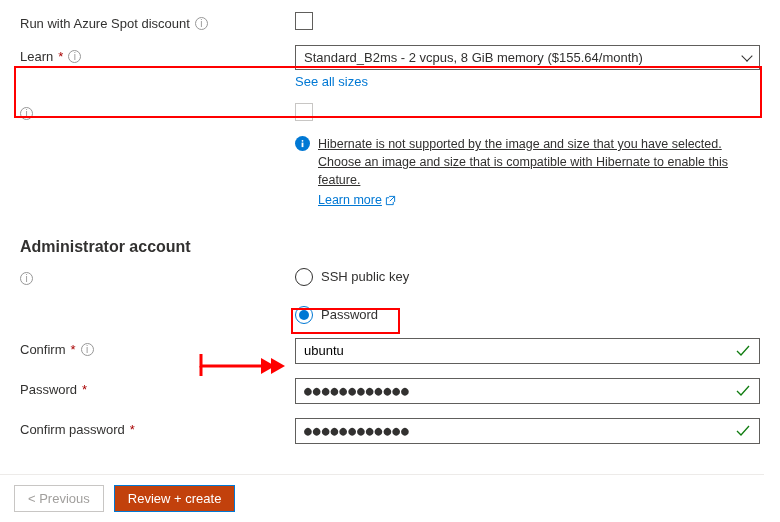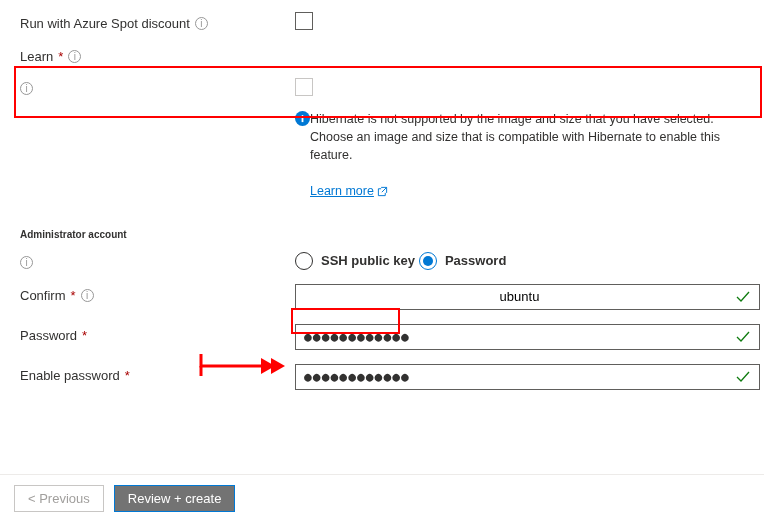--- a/index.html
+++ b/index.html
@@ -59,39 +59,41 @@
       width: 8px; height: 8px;
       border-right: 1px solid #323130;
       border-bottom: 1px solid #323130;
       transform: rotate(45deg);
       margin-bottom: 3px;
     }
     .link { color: #0078d4; text-decoration: none; font-size: 13px; }
     .small-link { color: #0078d4; text-decoration: underline; font-size: 12.5px; display:inline-flex; align-items:center; gap:3px;}
     .hibernate-note {
       display:flex;
+      gap:8px;
       font-size: 12.5px;
       line-height: 1.45;
       color: #323130;
+      text-decoration: underline;
     }
     .status-icon {
       width: 15px; height: 15px;
       background: #0078d4;
       border-radius: 50%;
       flex:0 0 15px;
       display:flex; align-items:center; justify-content:center;
       margin-top:1px;
     }
     .status-icon svg { display:block; }
     .section-title {
       font-weight: 600;
-      font-size: 10px;
+      font-size: 16px;
       margin: 28px 0 12px;
     }
-    .radio-group { display:flex; flex-direction:row; gap:4px;font-weight:bold; }
+    .radio-group { display:flex; flex-direction:column; gap:20px; }
     .radio-item { display:flex; align-items:center; gap:8px; }
     .radio-outer {
       width:18px; height:18px;
       border:1px solid #323130;
       border-radius:50%;
       display:flex; align-items:center; justify-content:center;
     }
     .radio-outer.selected { border-color:#0078d4; border-width:1px; }
     .radio-inner {
       width:10px; height:10px; background:#0078d4; border-radius:50%;
@@ -100,21 +102,20 @@
       border:1px solid #605e5c;
       display:flex;
       align-items:center;
       padding:4px 8px;
       justify-content:space-between;
     }
     .textfield input {
       border:none; outline:none;
       font: inherit;
       flex:1;
-      text-align:center;
     }
     .textfield .pw {
       font-family: monospace;
       letter-spacing: 1px;
     }
     .valid-tick svg { display:block; }
     .footer {
       position:absolute;
       left:0; right:16px; bottom:0;
       border-top:1px solid #edebe9;
@@ -123,21 +124,21 @@
       gap:10px;
     }
     .btn {
       font: inherit;
       padding: 5px 13px;
       border:1px solid #8a8886;
       background:#fff;
       cursor:pointer;
     }
     .btn-primary {
-      background:#737373;
+      background:#c2410c;
       border-color:#0078d4;
       color:#fff;
     }
     .btn-disabled {
       color:#a19f9d;
       border-color:#c8c6c4;
     }
     
     .redbox {
       position:absolute;
@@ -160,39 +161,48 @@
   <div class="ctrl-col">
       <div class="checkbox"></div>
     </div>
 </div>
 
 <div class="row">
   <div class="label-col">
     <span>Learn</span>
     <span class="req">*</span>
     <span class="info-icon">i</span>
+  </div>
+  <div class="ctrl-col">
+    <div class="select-wrap">
+      <span>Standard_B2ms - 2 vcpus, 8 GiB memory ($155.64/month)</span>
+      <span class="chev"></span>
+    </div>
+    <div style="margin-top:4px;">
+      <a href="#" class="link">See all sizes</a>
+    </div>
   </div>
 </div>
 
 <div class="row">
   <div class="label-col">
     <span class="info-icon">i</span>
   </div>
   <div class="ctrl-col">
     <div class="checkbox" style="border-color:#c8c6c4;"></div>
     <div class="hibernate-note" style="margin-top:14px;">
       <div class="status-icon">
         <svg width="9" height="9" viewBox="0 0 10 10">
             <circle cx="5" cy="2" r="1" fill="#fff"></circle>
             <rect x="4" y="4" width="2" height="5" fill="#fff"></rect>
           </svg>
       </div>
       <div>
         <span>Hibernate is not supported by the image and size that you have selected. Choose an image and size that is compatible with Hibernate to enable this feature.</span>
-        <div style="margin-top:18px;">
+        <div style="margin-top:2px;">
           <a href="#" class="small-link">
             <span>Learn more</span>
             <svg width="11" height="11" viewBox="0 0 16 16">
                 <path d="M6 2h8v8M14 2L7 9M12 10v4H2V4h4" fill="none" stroke="#0078d4" stroke-width="1.4"></path>
               </svg>
           </a>
         </div>
       </div>
     </div>
   </div>
@@ -250,21 +260,21 @@
           <svg width="16" height="16" viewBox="0 0 16 16">
             <path d="M2 8 L6 12 L14 3" fill="none" stroke="#107c10" stroke-width="1.3"></path>
           </svg>
         </span>
     </div>
   </div>
 </div>
 
 <div class="row">
   <div class="label-col">
-    <span>Enable password</span>
+    <span>Confirm password</span>
     <span class="req">*</span>
   </div>
   <div class="ctrl-col">
     <div class="textfield">
       <span class="pw" style="flex:1;">●●●●●●●●●●●●</span>
       <span class="valid-tick">
           <svg width="16" height="16" viewBox="0 0 16 16">
             <path d="M2 8 L6 12 L14 3" fill="none" stroke="#107c10" stroke-width="1.3"></path>
           </svg>
         </span>

